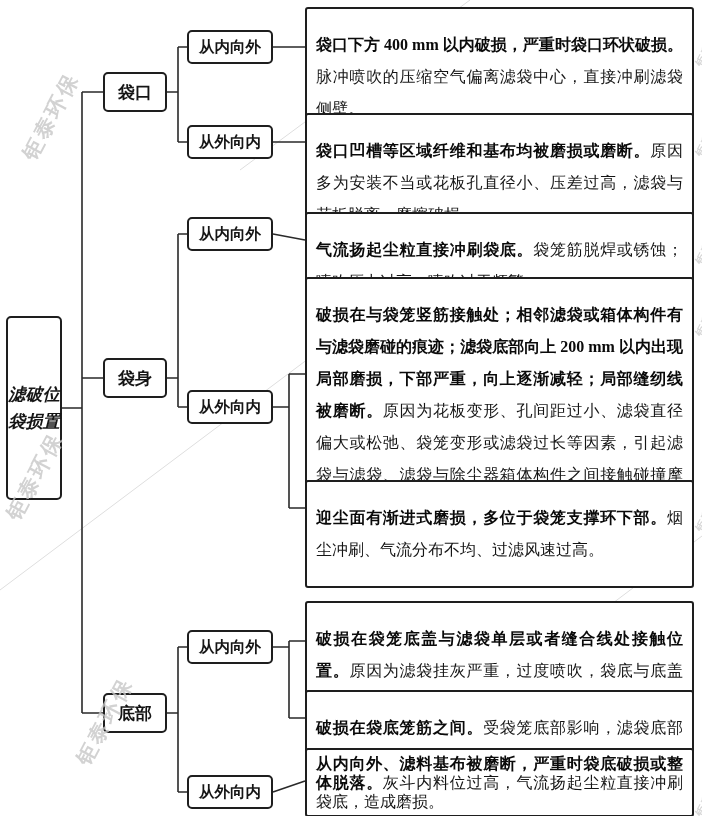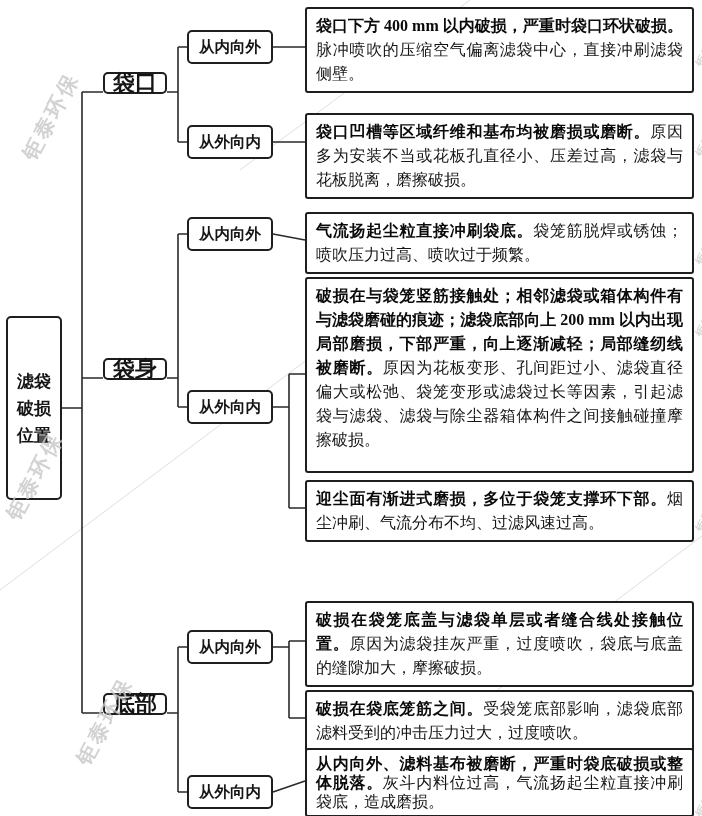--- a/index.html
+++ b/index.html
@@ -18,34 +18,34 @@
     border:2px solid #1e1e1e;
     border-radius:5px;
     background:#ffffff;
     display:flex;align-items:center;justify-content:center;
     font-weight:bold;
     z-index:2;
     text-align:center;
   }
   .root{
     left:6px;top:316px;width:56px;height:184px;
-    flex-direction:column;
-    font-size:17px;line-height:27px;
+    flex-direction:row;
+    font-size:17px;line-height:27px;font-style:italic;
   }
-  .l2{left:103px;width:64px;height:22px;font-size:22px;}
+  .l2{left:103px;width:64px;height:40px;font-size:17px;}
   .l3{left:187px;width:86px;height:34px;font-size:15.5px;}
   .detail{
     position:absolute;
     left:305px;width:389px;
     box-sizing:border-box;
     border:2px solid #1e1e1e;
     border-radius:3px;
     background:#ffffff;
-    padding:5px 9px;
-    font-size:16px;line-height:24px;
+    padding:20px 9px;
+    font-size:16px;line-height:32px;
     text-align:justify;
     z-index:2;
   }
   .detail b{font-weight:bold;color:#0a0a0a;}
   .detail.tight{line-height:19px;padding:4px 9px;}
   .wm{
     position:absolute;
     color:#c7c7c7;
     opacity:.8;
     font-weight:bold;

